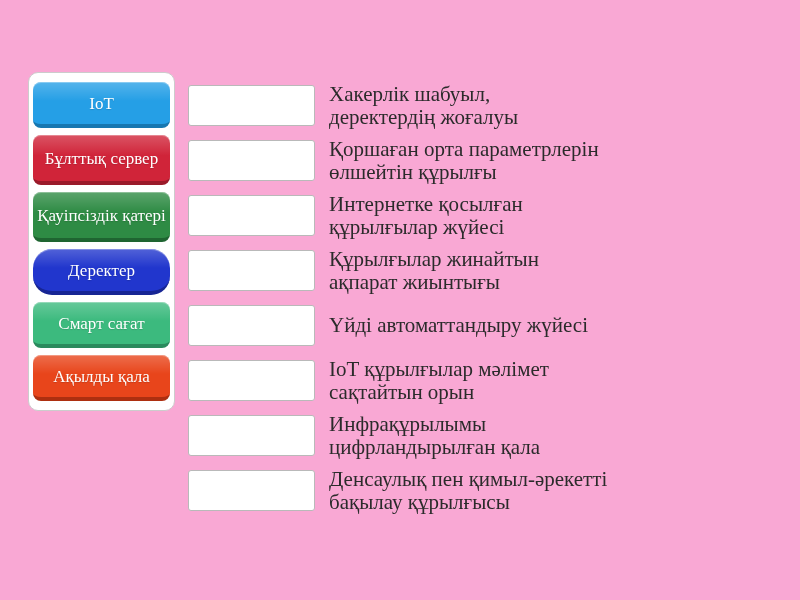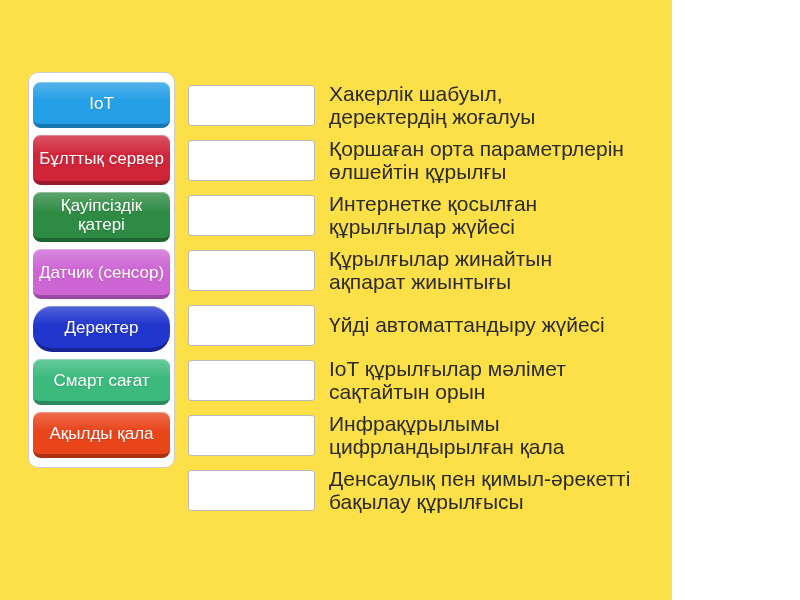--- a/index.html
+++ b/index.html
@@ -1,24 +1,25 @@
 <!DOCTYPE html>
 <html><head>
 <meta charset="utf-8">
 <style>
   * { margin: 0; padding: 0; box-sizing: border-box; }
   html, body { background: #ffffff; }
   body { font-family: "Liberation Sans", "DejaVu Sans", sans-serif; }
 
   .board {
     position: relative;
-    width: 672px;
+    width: 800px;
     height: 600px;
-    background: #fde047;
+    background: #f9a8d4;
     overflow: hidden;
+    font-family: Liberation Serif, serif;
   }
 
   
   .tile-panel {
     position: absolute;
     left: 28px;
     top: 72px;
     width: 147px;
     border: 1px solid #cccccc;
     border-radius: 10px;
@@ -80,21 +81,20 @@
 </style>
 </head>
 <body>
 
 <div class="board">
 
   <div class="tile-panel">
     <div class="tile short" style="background-color: rgb(37, 159, 230); border-bottom-color: rgb(23, 119, 176);">IoT</div>
     <div class="tile tall" style="background-color: rgb(208, 36, 57); border-bottom-color: rgb(154, 26, 42);">Бұлттық сервер</div>
     <div class="tile tall" style="background-color: rgb(46, 139, 68); border-bottom-color: rgb(31, 101, 49);">Қауіпсіздік қатері</div>
-    <div class="tile tall" style="background-color: rgb(205, 102, 212); border-bottom-color: rgb(156, 72, 164);">Датчик (сенсор)</div>
     <div class="tile short" style="background-color: rgb(33, 54, 205); border-bottom-color: rgb(23, 37, 148); border-radius: 19px;">Деректер</div>
     <div class="tile short" style="background-color: rgb(60, 186, 126); border-bottom-color: rgb(42, 138, 93);">Смарт сағат</div>
     <div class="tile short" style="background-color: rgb(232, 69, 27); border-bottom-color: rgb(173, 47, 16);">Ақылды қала</div>
   </div>
 
   <div class="rows">
     <div class="row">
       <div class="slot"></div>
       <div class="def">Хакерлік шабуыл,
 деректердің жоғалуы</div>

